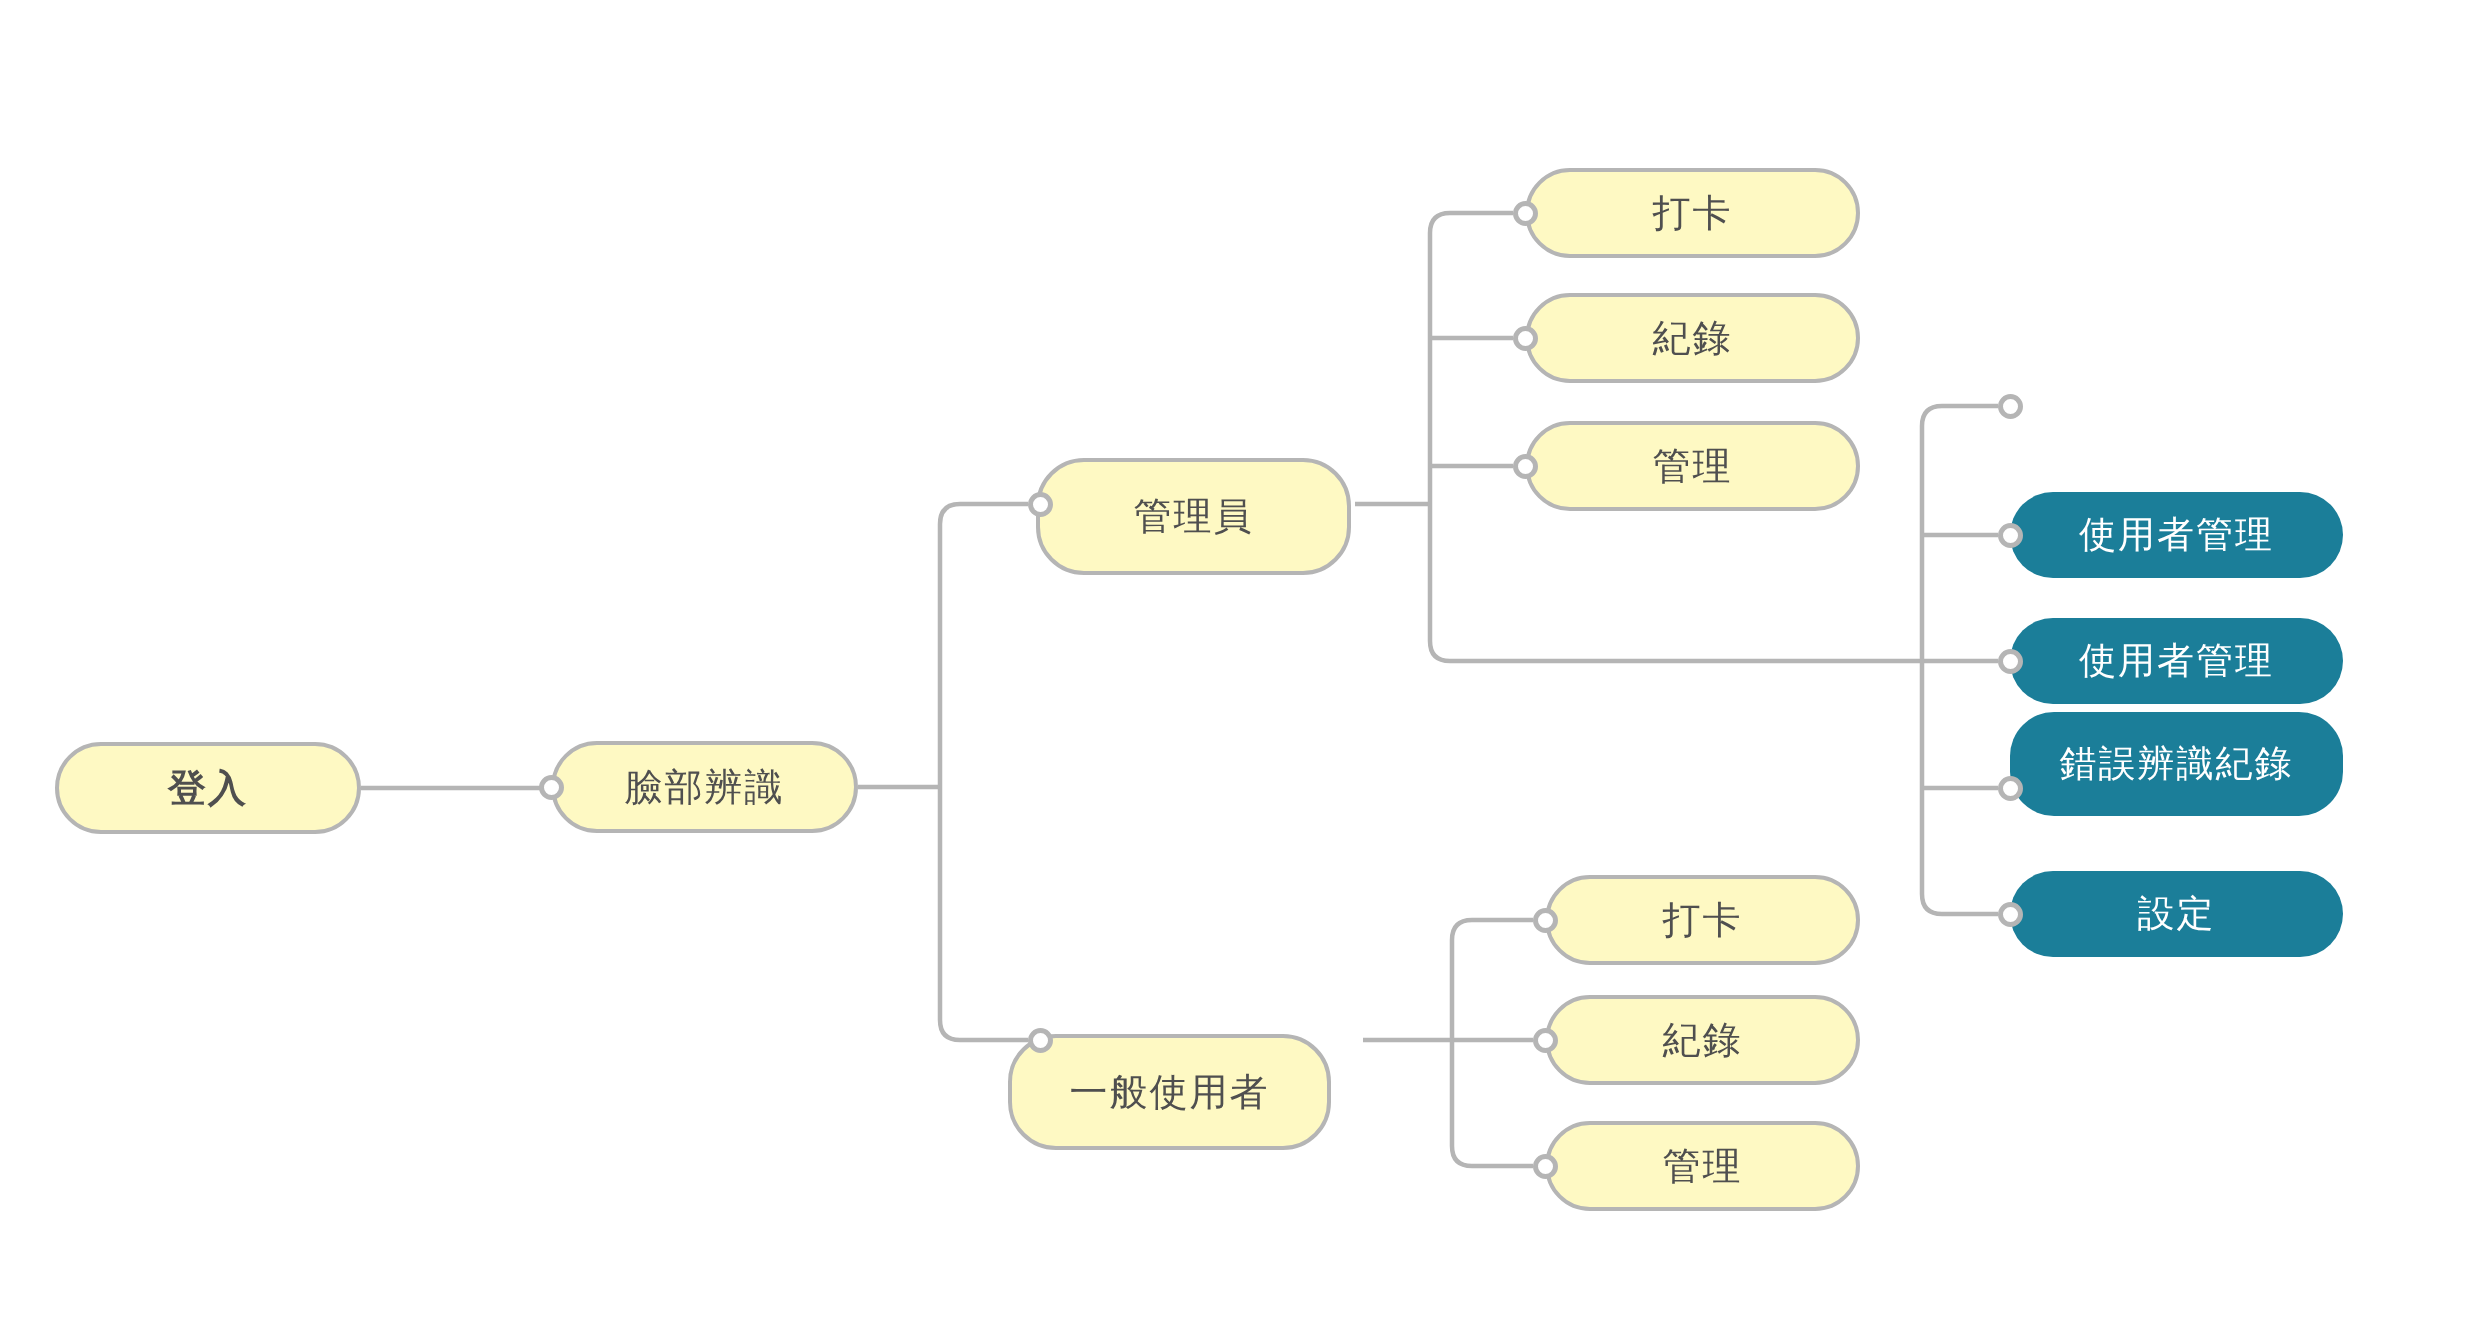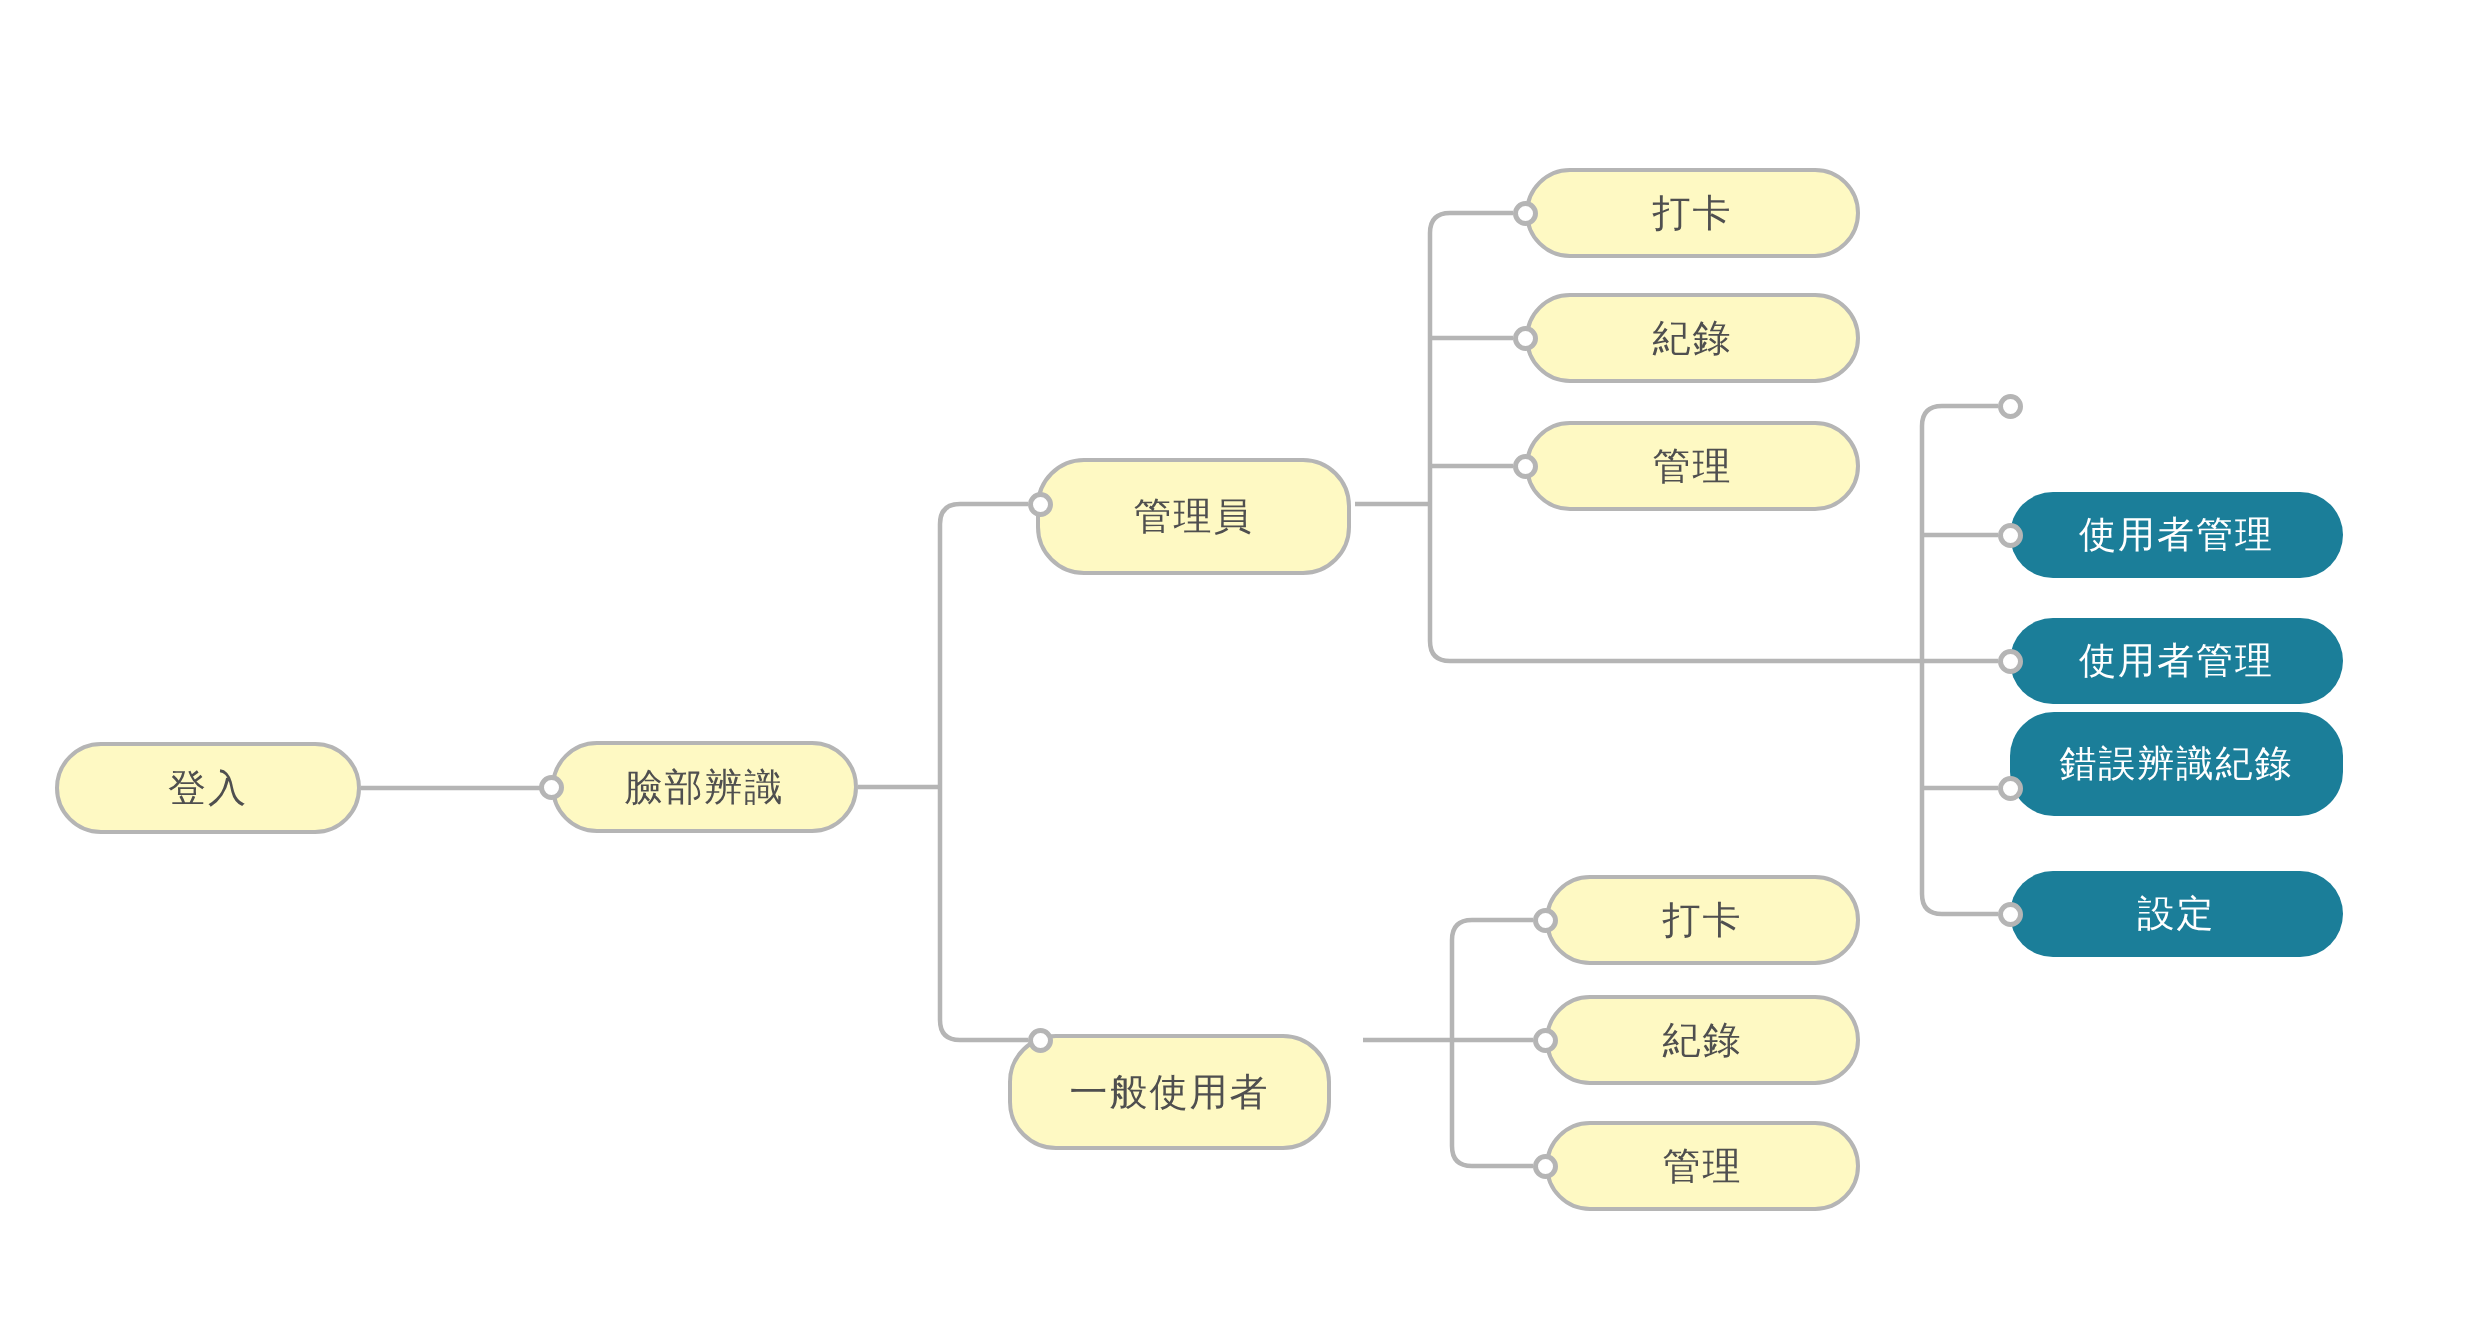--- a/index.html
+++ b/index.html
@@ -56,21 +56,21 @@
       <path d="M1430,338 H1513"></path>
       <path d="M1430,466 H1513"></path>
       <path d="M1363,1040 H1533"></path>
       <path d="M1533,920 H1472 Q1452,920 1452,940 V1146 Q1452,1166 1472,1166 H1533"></path>
       <path d="M1998,406 H1942 Q1922,406 1922,426 V894 Q1922,914 1942,914 H1998"></path>
       <path d="M1922,535 H1998"></path>
       <path d="M1922,788 H1998"></path>
     </g>
   </svg>
 
-  <div class="node" style="left:55px;top:742px;width:306px;height:92px;">登入</div>
+  <div class="node" style="left:55px;top:742px;width:306px;height:92px;font-weight:bold;">登入</div>
 
   <div class="node" style="left:551px;top:741px;width:307px;height:92px;">臉部辨識</div>
 
   <div class="node" style="left:1036px;top:458px;width:315px;height:117px;">管理員</div>
   <div class="node" style="left:1008px;top:994px;width:323px;height:116px;margin-top:40px;">一般使用者</div>
 
   <div class="node" style="left:1525px;top:168px;width:335px;height:90px;">打卡</div>
   <div class="node" style="left:1525px;top:293px;width:335px;height:90px;">紀錄</div>
   <div class="node" style="left:1525px;top:421px;width:335px;height:90px;">管理</div>
 

